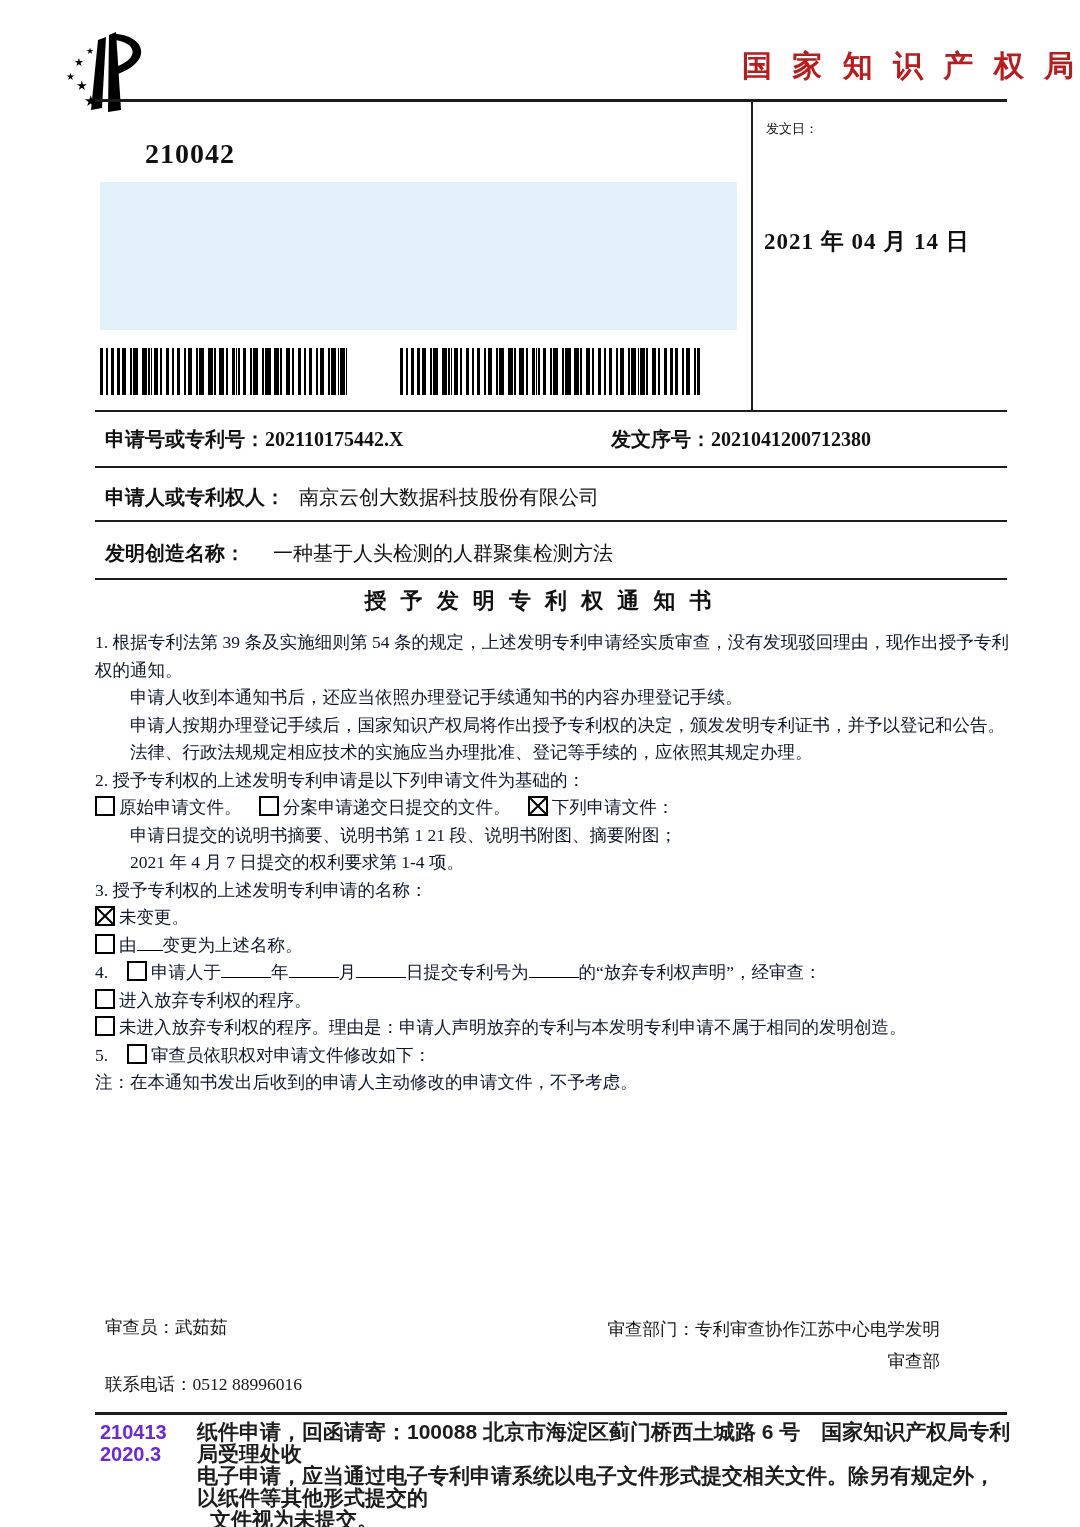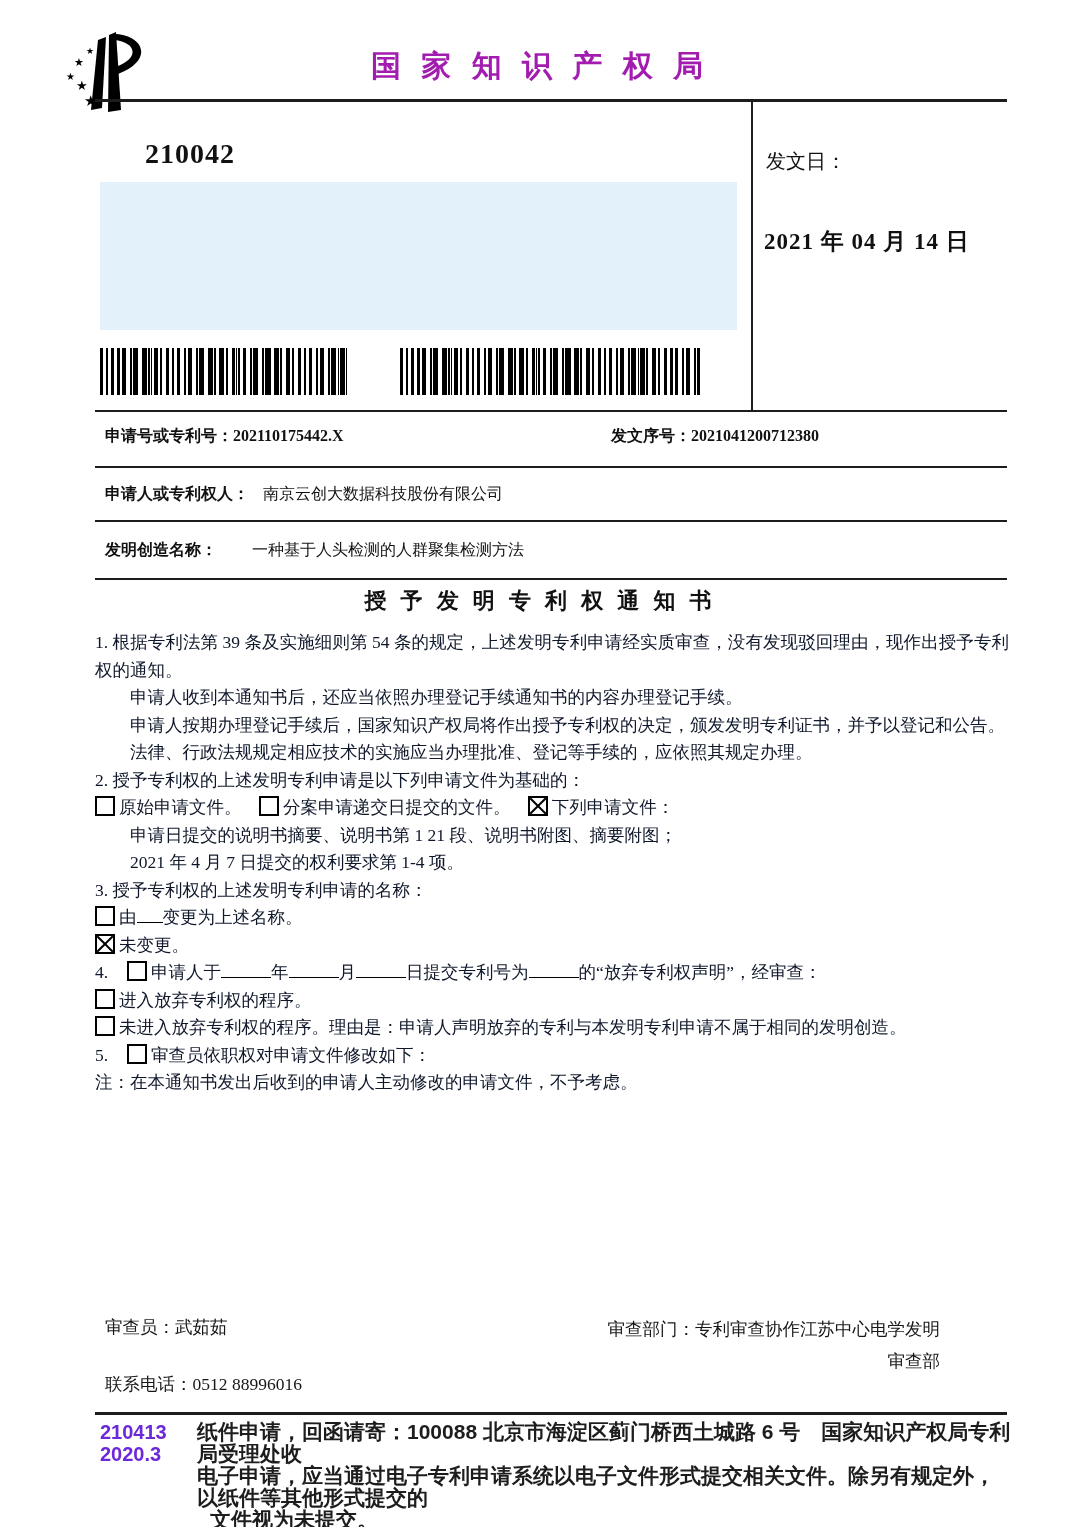--- a/index.html
+++ b/index.html
@@ -4,43 +4,43 @@
 <style>
   html,body{margin:0;padding:0;background:#888;}
   .page{
     position:relative;width:1080px;height:1527px;margin:0 auto;
     background:#fff;color:#111;overflow:hidden;
     font-family:"Liberation Serif","DejaVu Serif",serif;
   }
   .rule{position:absolute;background:#1c1c1c;}
   
   .agency-title{
-    position:absolute;top:46px;left:0;width:100%;text-align:center;
-    font-size:30px;font-weight:bold;letter-spacing:6px;color:#a21caf;
+    position:absolute;top:46px;left:0;width:100%;text-align:right;
+    font-size:30px;font-weight:bold;letter-spacing:6px;color:#b91c1c;
     font-family:"Liberation Sans","DejaVu Sans",sans-serif;
   }
   .logo{position:absolute;left:60px;top:26px;}
   
   .doc-code{position:absolute;left:145px;top:138px;font-size:28px;font-weight:bold;letter-spacing:1px;}
   .blue-box{position:absolute;left:100px;top:182px;width:637px;height:148px;}
   .vdiv{position:absolute;left:751px;top:102px;width:2px;height:308px;background:#1c1c1c;}
-  .issue-label{position:absolute;left:766px;top:148px;font-size:20px;}
+  .issue-label{position:absolute;left:766px;top:120px;font-size:13px;}
   .issue-date{position:absolute;left:764px;top:226px;font-size:23px;font-weight:600;letter-spacing:1px;}
   
   .barcode{
     position:absolute;top:348px;height:47px;background-color:#fff;
     background-image:
       repeating-linear-gradient(90deg,#000 0 2px,transparent 2px 6px),
       repeating-linear-gradient(90deg,#000 0 3px,transparent 3px 11px),
       repeating-linear-gradient(90deg,#000 0 1px,transparent 1px 17px);
   }
   .barcode.left{left:100px;width:247px;}
   .barcode.right{left:400px;width:300px;}
   
-  .field-row{position:absolute;font-size:16px;}
+  .field-row{position:absolute;font-size:20px;}
   .b{font-weight:bold;}
   
   .notice-title{
     position:absolute;top:586px;left:0;width:100%;text-align:center;
     font-size:22px;font-weight:bold;letter-spacing:4px;
     font-family:"Liberation Sans","DejaVu Sans",sans-serif;
   }
   .body-block{
     position:absolute;left:95px;top:629px;width:914px;
     font-size:17.5px;line-height:27.5px;color:#0f172a;
@@ -114,43 +114,43 @@
 
   <div class="rule" style="left:95px;top:466px;width:912px;height:1.5px;"></div>
 
   <div class="field-row" style="left:105px;top:484px;">
     <span class="b">申请人或专利权人：</span><span style="margin-left:14px;">南京云创大数据科技股份有限公司</span>
   </div>
 
   <div class="rule" style="left:95px;top:520px;width:912px;height:1.5px;"></div>
 
   <div class="field-row" style="left:105px;top:540px;">
-    <span class="b">发明创造名称：</span><span style="margin-left:35px;">一种基于人头检测的人群聚集检测方法</span>
+    <span class="b">发明创造名称：</span><span style="margin-left:28px;">一种基于人头检测的人群聚集检测方法</span>
   </div>
 
   <div class="rule" style="left:95px;top:578px;width:912px;height:2px;"></div>
 
   <div class="notice-title">授 予 发 明 专 利 权 通 知 书</div>
 
   <div class="body-block">
     <p class="j">1. 根据专利法第 39 条及实施细则第 54 条的规定，上述发明专利申请经实质审查，没有发现驳回理由，现作出授予专利权的通知。</p>
     <p class="ind">申请人收到本通知书后，还应当依照办理登记手续通知书的内容办理登记手续。</p>
     <p class="ind j">申请人按期办理登记手续后，国家知识产权局将作出授予专利权的决定，颁发发明专利证书，并予以登记和公告。</p>
     <p class="ind">法律、行政法规规定相应技术的实施应当办理批准、登记等手续的，应依照其规定办理。</p>
     <p>2. 授予专利权的上述发明专利申请是以下列申请文件为基础的：</p>
     <p class="pc">
       <span class="opt"><span class="checkbox"></span><span>原始申请文件。</span></span>
       <span class="opt"><span class="checkbox"></span><span>分案申请递交日提交的文件。</span></span>
       <span class="opt"><span class="checkbox checked"></span><span>下列申请文件：</span></span>
     </p>
     <p class="ind">申请日提交的说明书摘要、说明书第 1 21 段、说明书附图、摘要附图；</p>
     <p class="ind">2021 年 4 月 7 日提交的权利要求第 1-4 项。</p>
     <p>3. 授予专利权的上述发明专利申请的名称：</p>
+    <p class="pc"><span class="checkbox checked"></span><span>未变更。</span></p>
     <p class="pc"><span class="checkbox"></span><span>由</span><span class="blank w26"></span><span>变更为上述名称。</span></p>
-    <p class="pc"><span class="checkbox checked"></span><span>未变更。</span></p>
     <p>
       <span class="num">4.</span><span class="checkbox"></span><span>申请人于</span><span class="blank w50"></span><span>年</span><span class="blank w50"></span><span>月</span><span class="blank w50"></span><span>日提交专利号为</span><span class="blank w50"></span><span>的“放弃专利权声明”，经审查：</span>
     </p>
     <p class="pc"><span class="checkbox"></span><span>进入放弃专利权的程序。</span></p>
     <p class="pc j"><span class="checkbox"></span><span>未进入放弃专利权的程序。理由是：申请人声明放弃的专利与本发明专利申请不属于相同的发明创造。</span></p>
     <p><span class="num">5.</span><span class="checkbox"></span><span>审查员依职权对申请文件修改如下：</span></p>
     <p class="note-line">注：在本通知书发出后收到的申请人主动修改的申请文件，不予考虑。</p>
   </div>
 
   <div class="sig" style="left:105px;top:1315px;">

